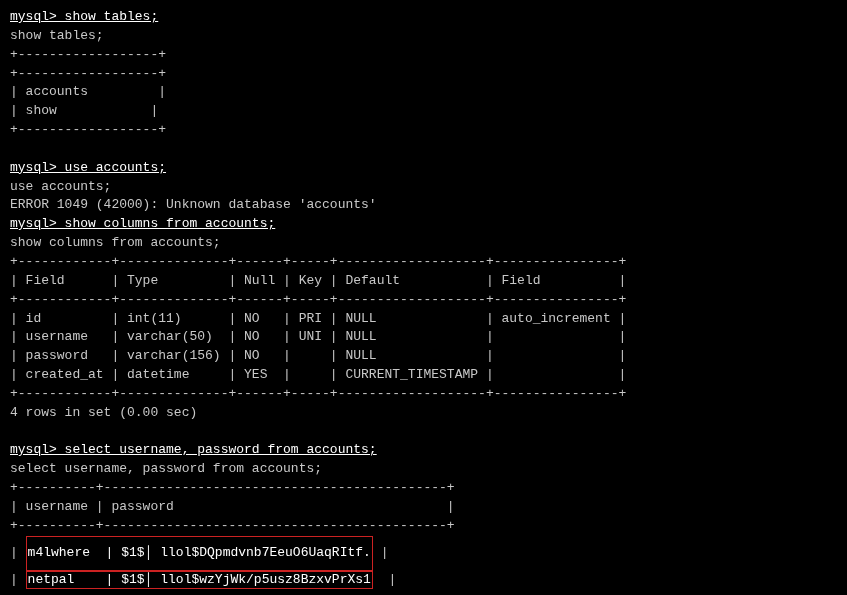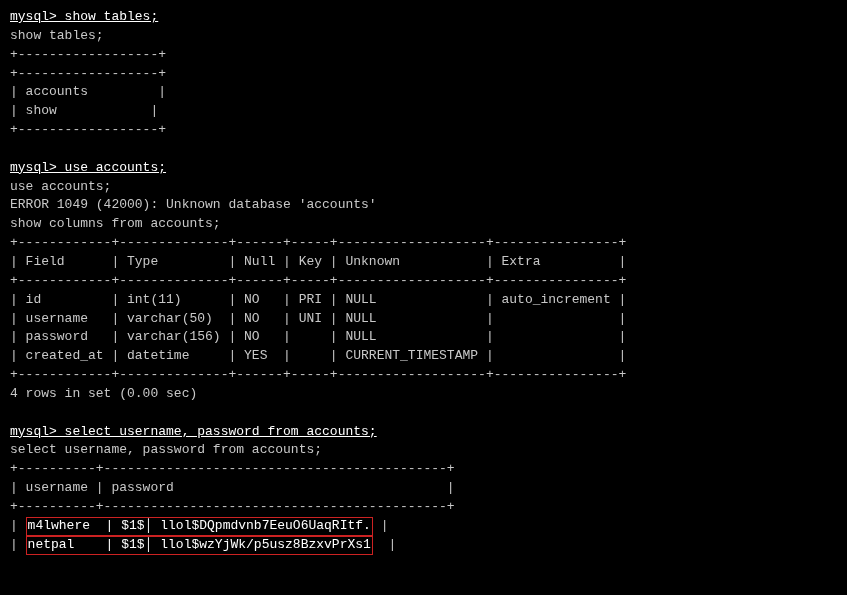--- a/index.html
+++ b/index.html
@@ -34,37 +34,38 @@
   <span class="line">show tables;</span>
   <span class="line">+------------------+</span>
   <span class="line">+------------------+</span>
   <span class="line">| accounts         |</span>
   <span class="line">| show            |</span>
   <span class="line">+------------------+</span>
   <span class="line">&nbsp;</span>
   <span class="line bright">mysql&gt; use accounts;</span>
   <span class="line">use accounts;</span>
   <span class="line">ERROR 1049 (42000): Unknown database 'accounts'</span>
+  <span class="line bright">mysql&gt; show columns from accounts;</span>
   <span class="line">show columns from accounts;</span>
   <span class="line">+------------+--------------+------+-----+-------------------+----------------+</span>
-  <span class="line">| Field      | Type         | Null | Key | Unknown           | Extra          |</span>
+  <span class="line">| Field      | Type         | Null | Key | Default           | Field          |</span>
   <span class="line">+------------+--------------+------+-----+-------------------+----------------+</span>
   <span class="line">| id         | int(11)      | NO   | PRI | NULL              | auto_increment |</span>
   <span class="line">| username   | varchar(50)  | NO   | UNI | NULL              |                |</span>
   <span class="line">| password   | varchar(156) | NO   |     | NULL              |                |</span>
   <span class="line">| created_at | datetime     | YES  |     | CURRENT_TIMESTAMP |                |</span>
   <span class="line">+------------+--------------+------+-----+-------------------+----------------+</span>
   <span class="line">4 rows in set (0.00 sec)</span>
   <span class="line">&nbsp;</span>
   <span class="line bright">mysql&gt; select username, password from accounts;</span>
   <span class="line">select username, password from accounts;</span>
   <span class="line">+----------+--------------------------------------------+</span>
   <span class="line">| username | password                                   |</span>
   <span class="line">+----------+--------------------------------------------+</span>
 
   <div style="white-space:pre; display:flex; align-items:center; line-height:1.45;">
-    <span style="color:#c8c8c8;">| </span><span style="border: 1.5px solid #cc2222; color:#ffffff; padding: 0 1px; display:inline-block; line-height:1.3;">m4lwhere  | $1$│ llol$DQpmdvnb7EeuO6UaqRItf.</span><span style="color:#c8c8c8;"> |</span>
+    <span style="color:#c8c8c8;">| </span><span style="border: 1.5px solid #cc2222; color:#ffffff; padding: 8px 1px; display:inline-block; line-height:1.3;">m4lwhere  | $1$│ llol$DQpmdvnb7EeuO6UaqRItf.</span><span style="color:#c8c8c8;"> |</span>
   </div>
   <div style="white-space:pre; display:flex; align-items:center; line-height:1.45;">
     <span style="color:#c8c8c8;">| </span><span style="border: 1.5px solid #cc2222; color:#ffffff; padding: 0 1px; display:inline-block; line-height:1.3;">netpal    | $1$│ llol$wzYjWk/p5usz8BzxvPrXs1</span><span style="color:#c8c8c8;">  |</span>
   </div>
 
 </div>
 
 </body></html>

